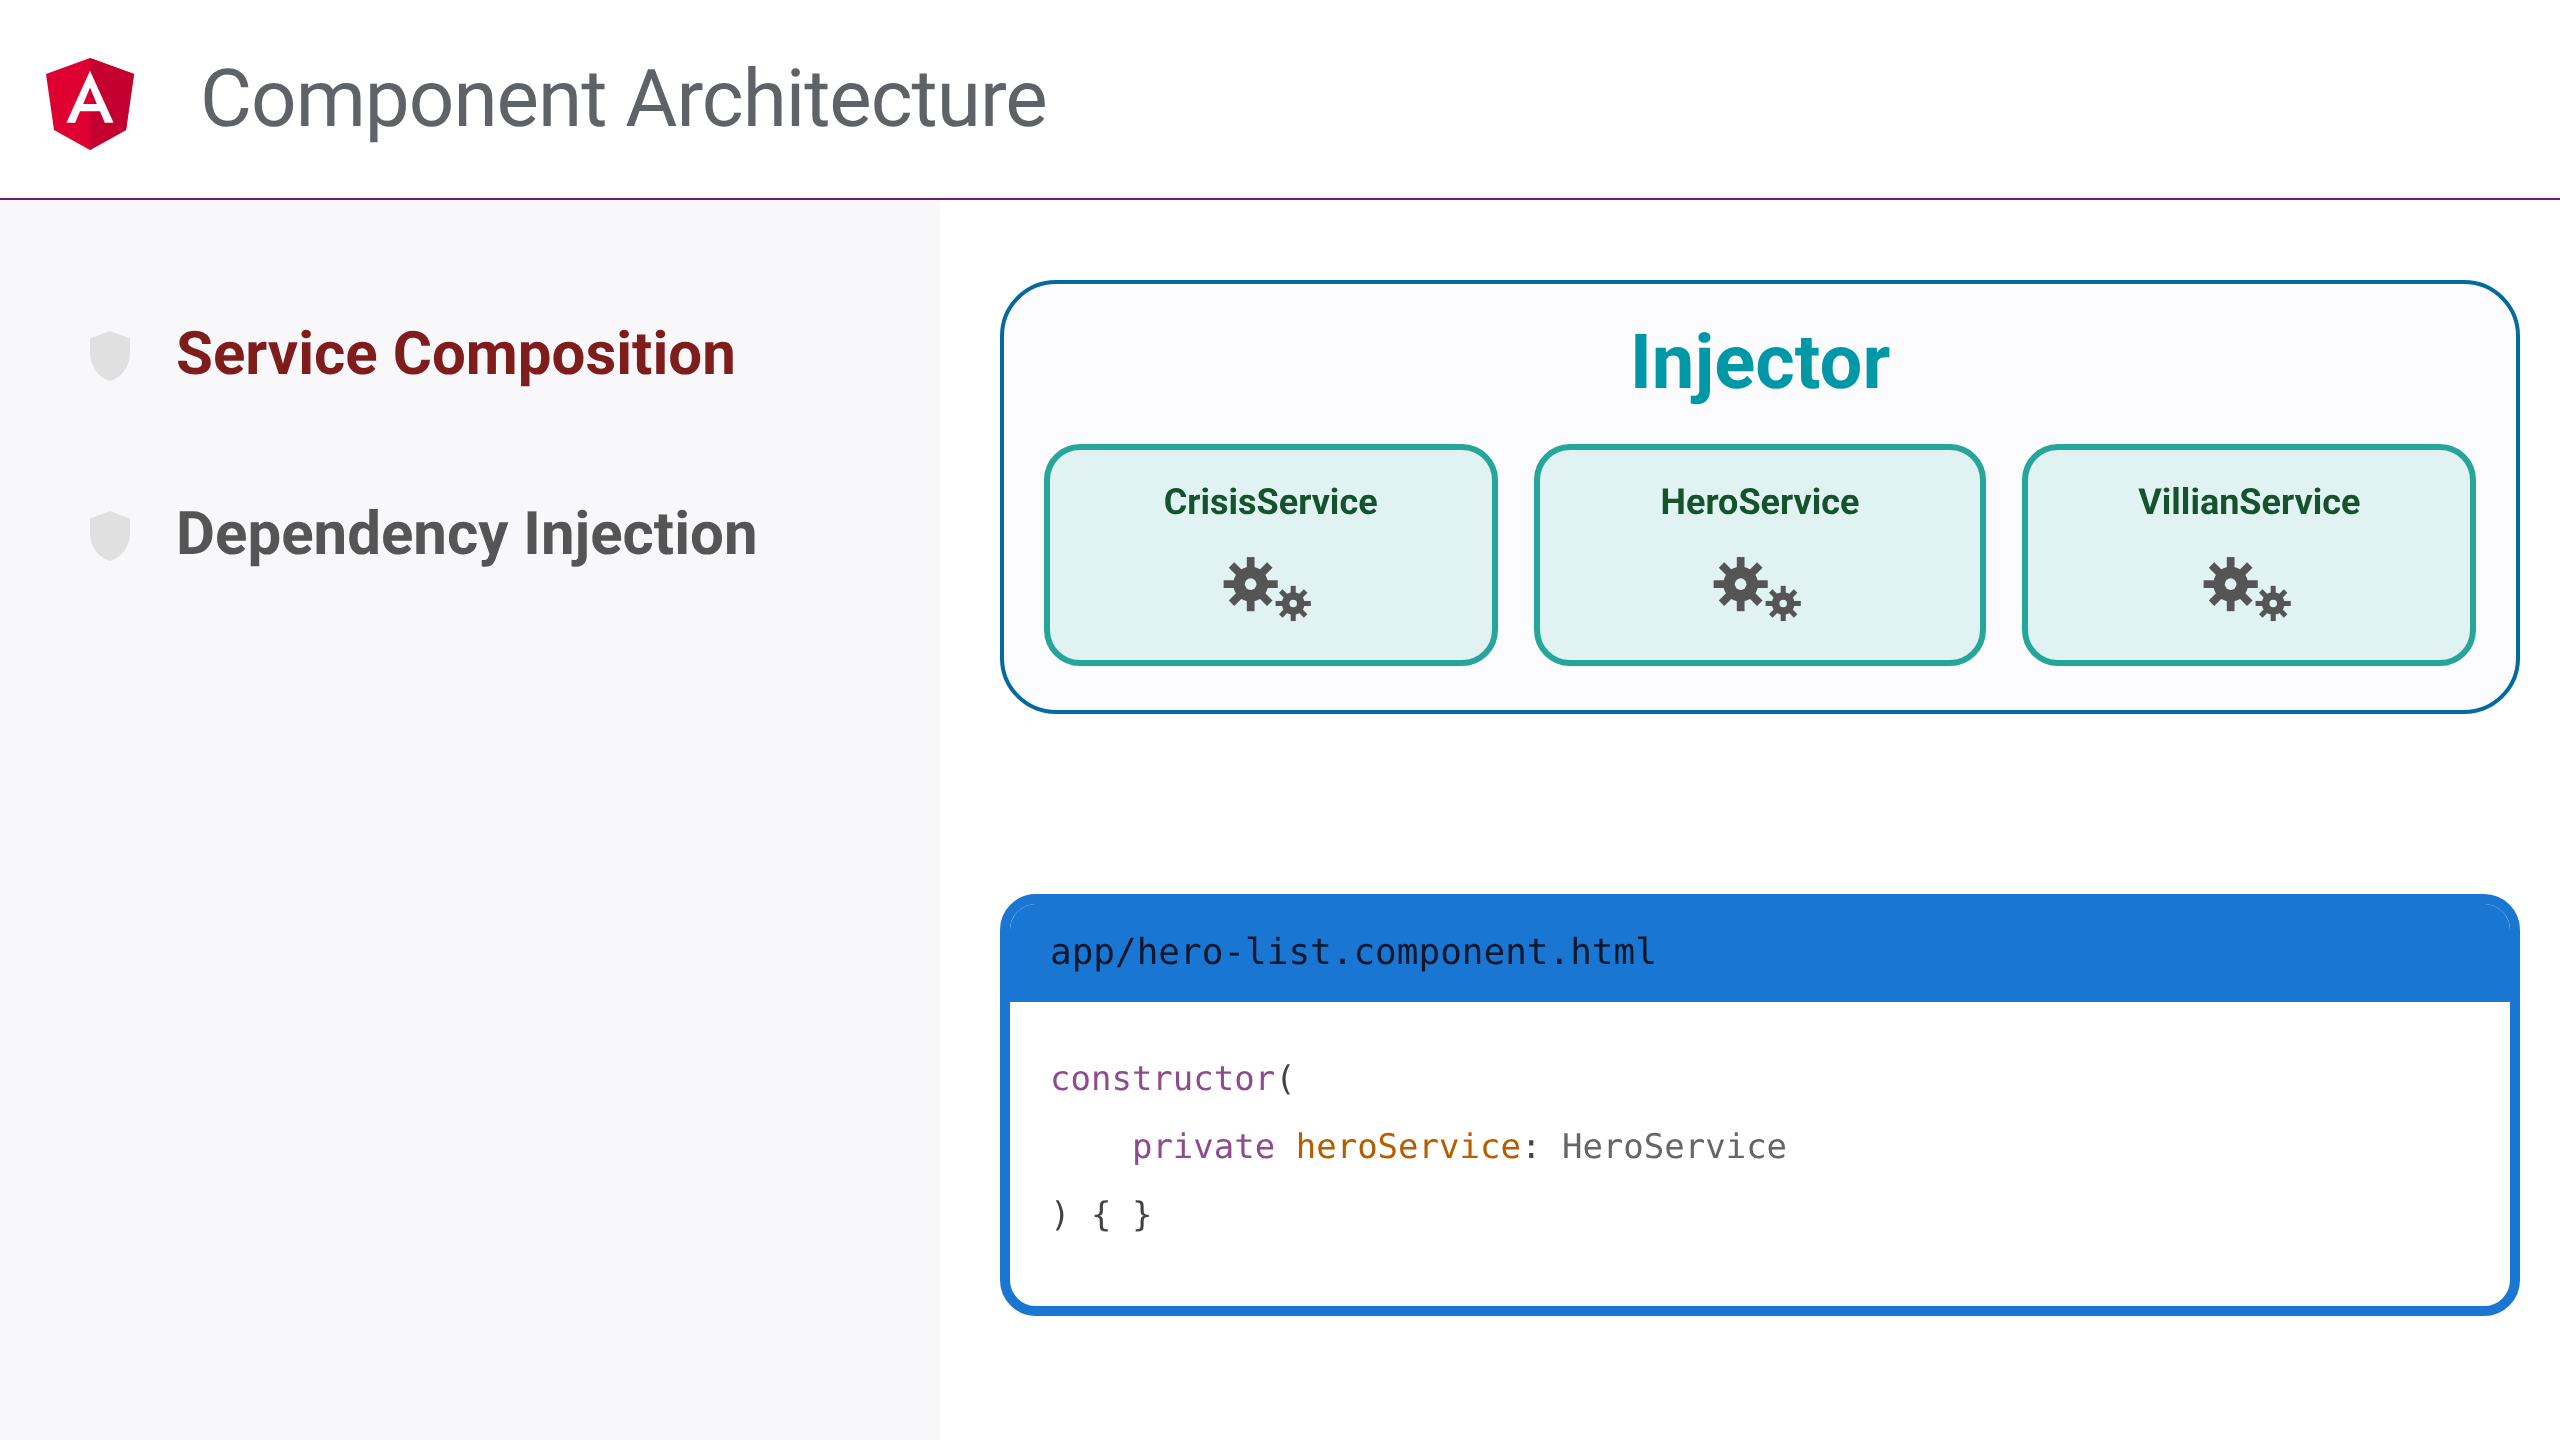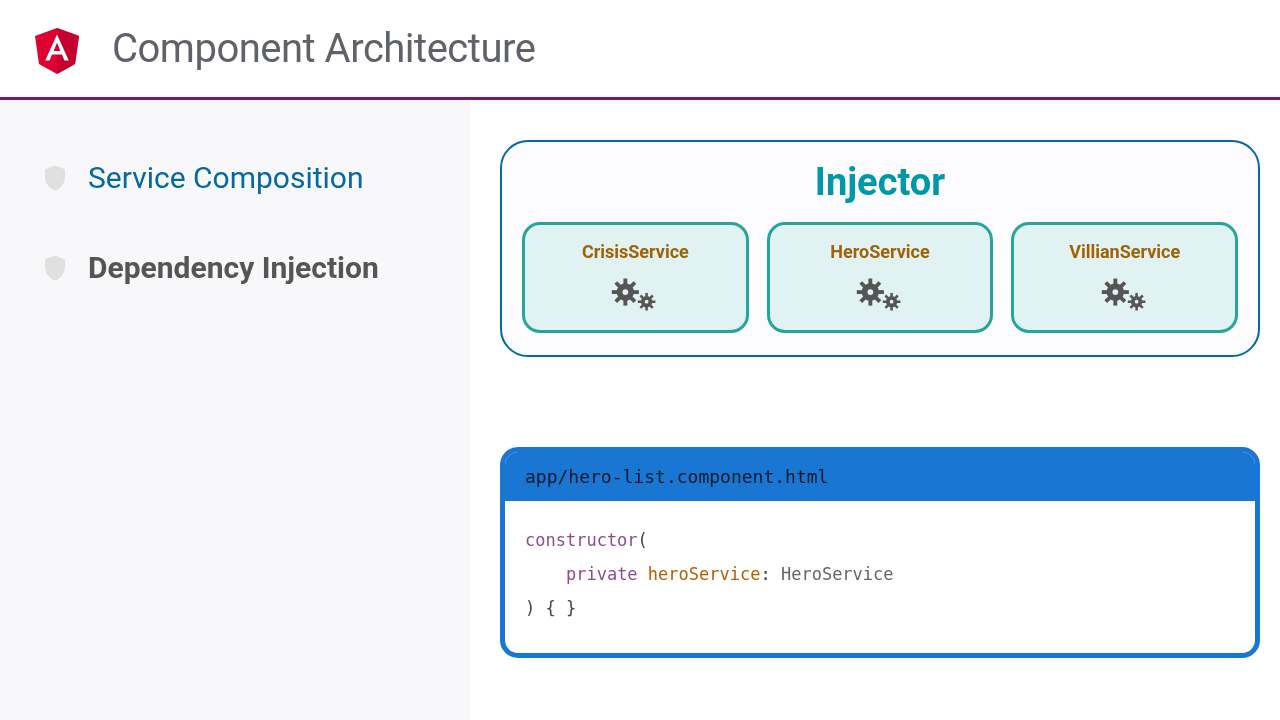--- a/index.html
+++ b/index.html
@@ -1,31 +1,31 @@
 <!DOCTYPE html>
 <html><head>
 <meta charset="utf-8">
 <style>
   * { box-sizing: border-box; margin: 0; padding: 0; }
   html, body { width: 1280px; height: 720px; font-family: -apple-system, BlinkMacSystemFont, "Segoe UI", Roboto, "Helvetica Neue", Arial, sans-serif; background: #fff; overflow: hidden; }
-  .header { height: 100px; display: flex; align-items: center; padding: 0 32px; border-bottom: 3px solid #701a75; text-align: right; }
+  .header { height: 100px; display: flex; align-items: center; padding: 0 20px; border-bottom: 1px solid #701a75; text-align: right; }
   .logo { width: 50px; height: 54px; margin-right: 30px; }
   .page-title { font-size: 40px; font-weight: 400; color: #5f6368; letter-spacing: -0.5px; }
   .body-wrap { display: flex; height: 620px; }
   .sidebar { width: 470px; background: #f8f8fa; padding: 60px 40px; }
   .side-item { display: flex; align-items: center; margin-bottom: 55px; }
   .shield-icon { width: 30px; height: 34px; fill: #e0e0e0; margin-right: 18px; flex-shrink: 0; }
-  .side-label { font-size: 30px; color: #0369a1; font-weight: 400; }
+  .side-label { font-size: 30px; color: #7f1d1d; font-weight: 700; }
   .side-item.active .side-label { color: #555; font-weight: 700; text-align: center; }
   .main { flex: 1; padding: 40px 20px 40px 30px; }
   .injector-box { border: 2px solid #0369a1; border-radius: 28px; background: #fcfcfe; padding: 18px 20px 22px 20px; }
   .injector-title { text-align: center; font-size: 38px; font-weight: 700; color: #0097a7; margin-bottom: 18px; }
   .services-row { display: flex; gap: 18px; justify-content: space-between; }
   .service-card { flex: 1; border: 3px solid #26a69a; border-radius: 18px; background: #e0f2f1; padding: 16px 6px 14px 6px; display: flex; flex-direction: column; align-items: center; }
-  .service-name { font-size: 18px; font-weight: 700; color: #a16207; margin-bottom: 10px; white-space: nowrap; }
+  .service-name { font-size: 18px; font-weight: 700; color: #14532d; margin-bottom: 10px; white-space: nowrap; }
   .gears { width: 58px; height: 44px; }
   .code-panel { margin-top: 90px; border: 5px solid #1976d2; border-radius: 18px; overflow: hidden; background: #fff; }
   .code-header { background: #1976d2; color: #0f172a; font-family: "Consolas", "Monaco", monospace; font-size: 18px; padding: 14px 20px; }
   .code-body { font-family: "Consolas", "Monaco", monospace; font-size: 17px; line-height: 2; color: #444; padding: 22px 36px 28px 20px; white-space: pre; }
   .tok-kw { color: #8e4b8e; }
   .tok-id { color: #b85c00; }
   .tok-ty { color: #666; }
 </style>
 </head>
 <body>

